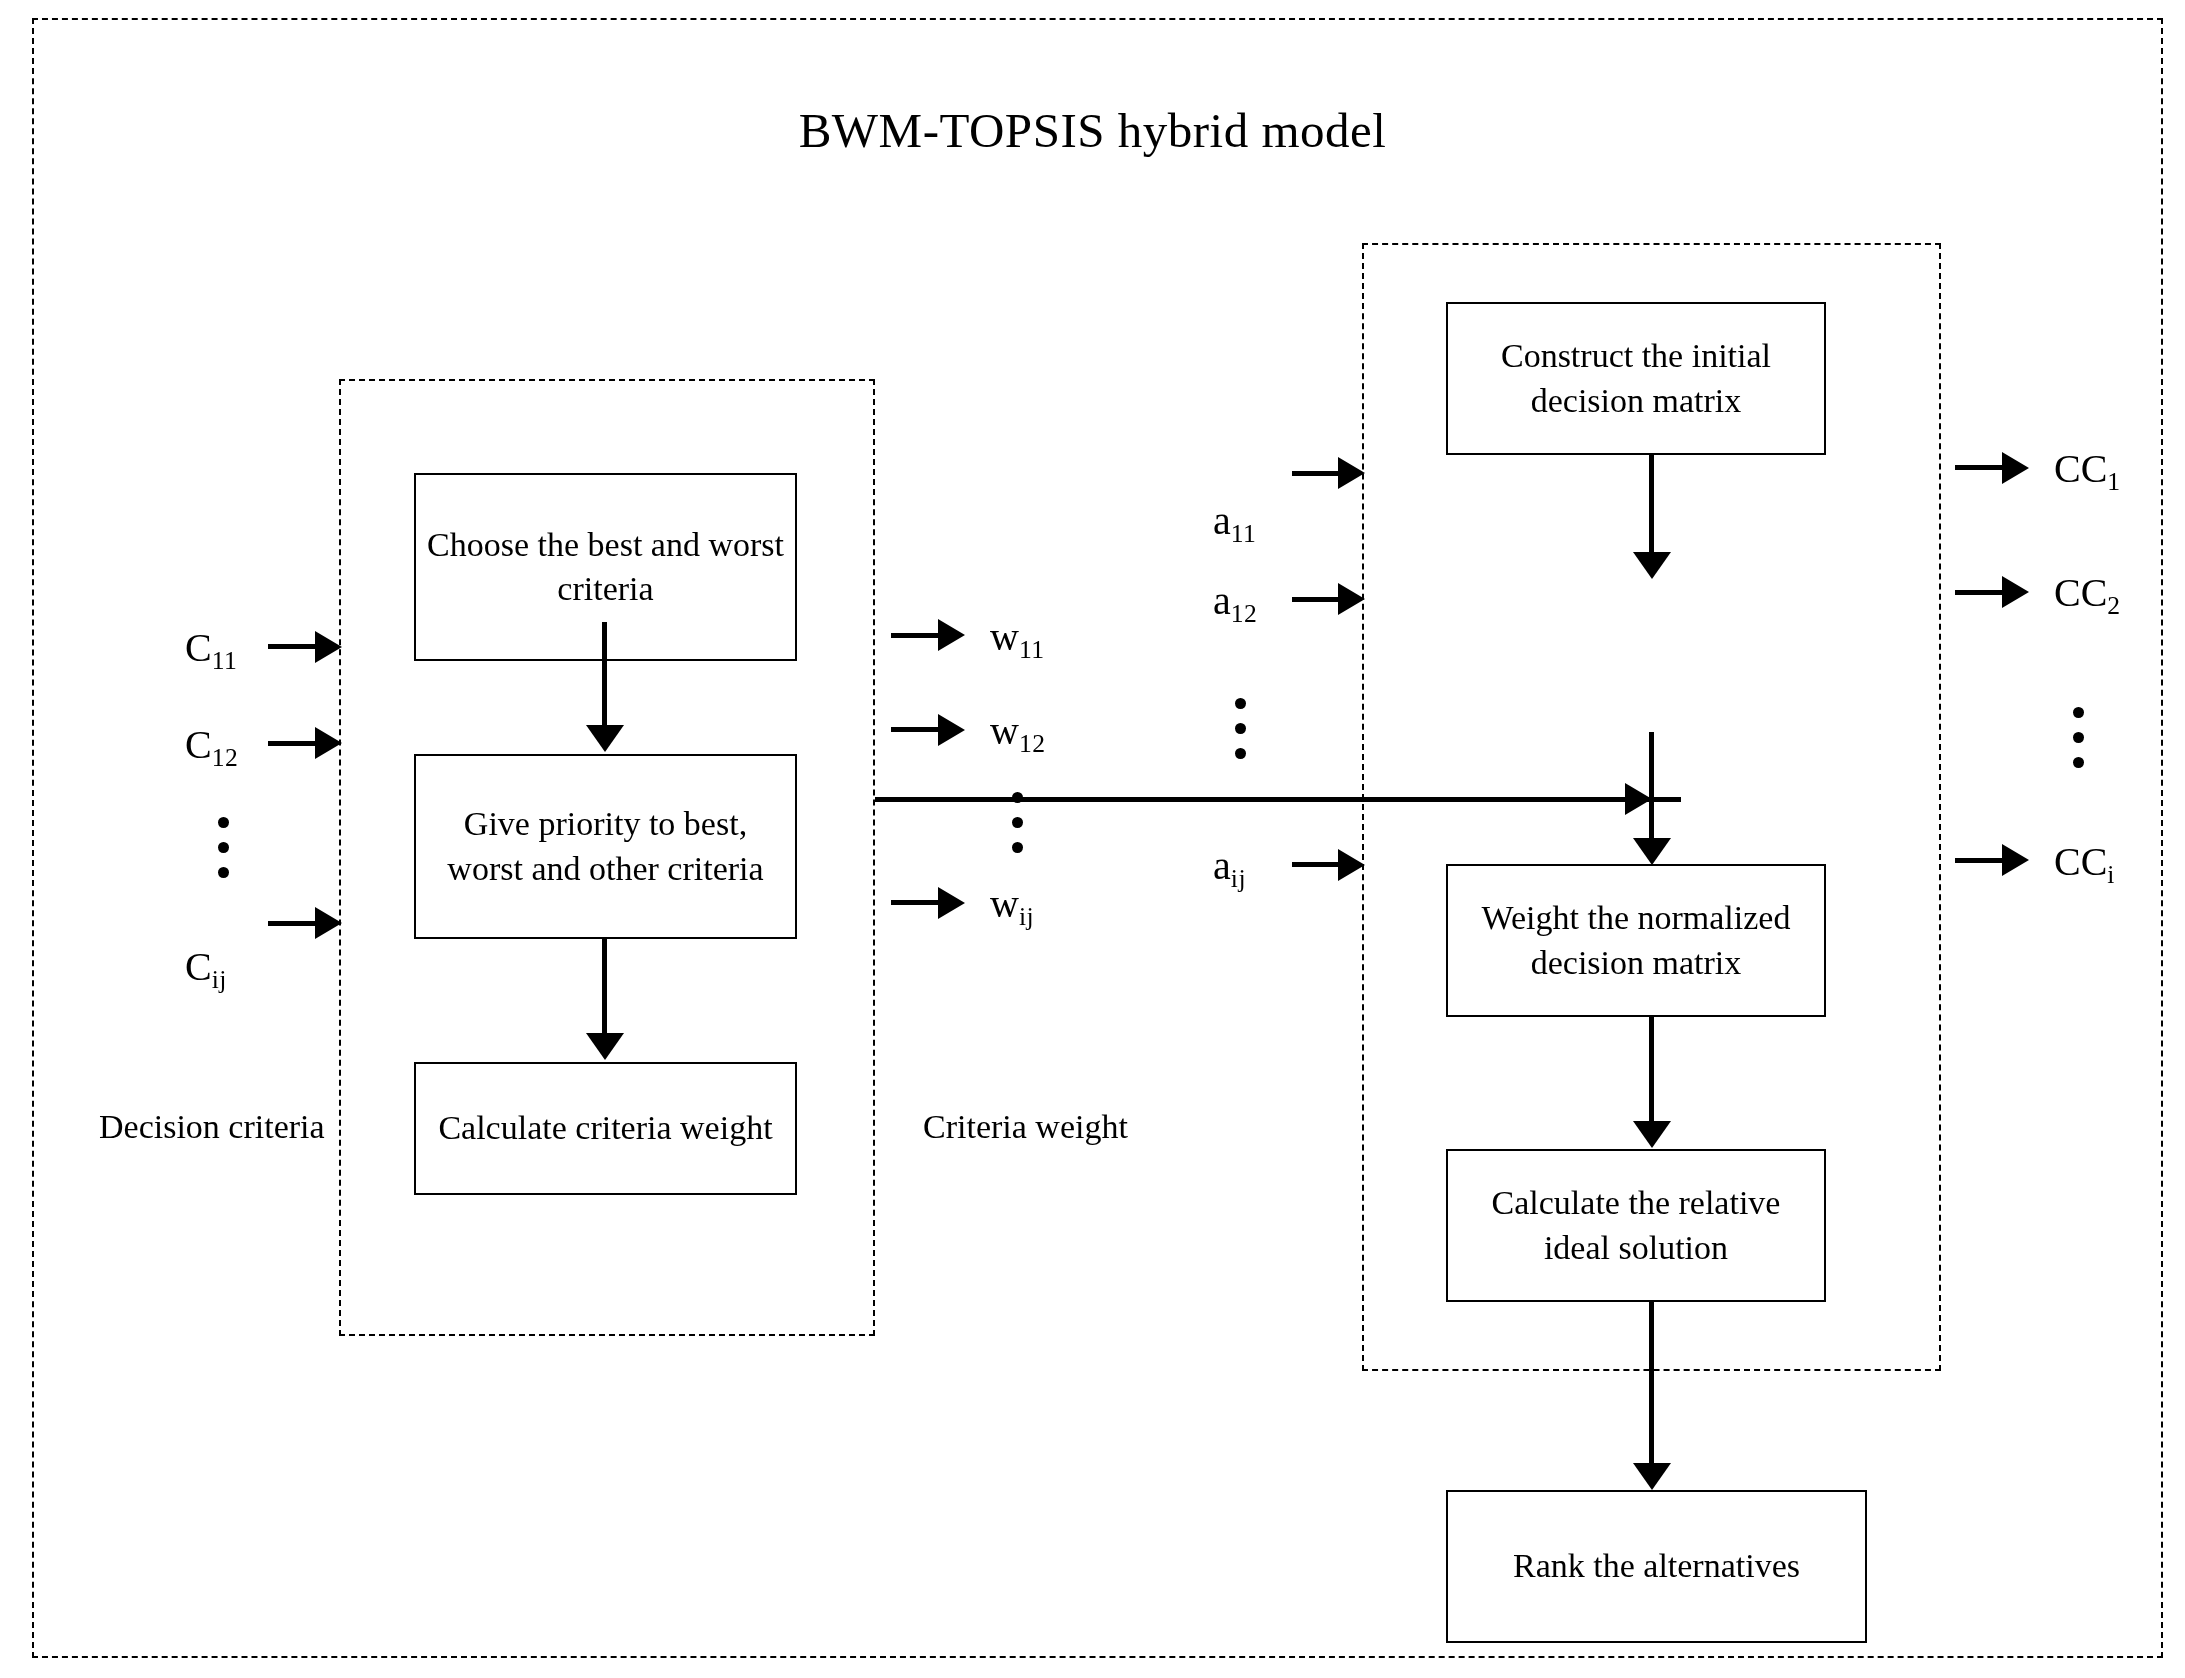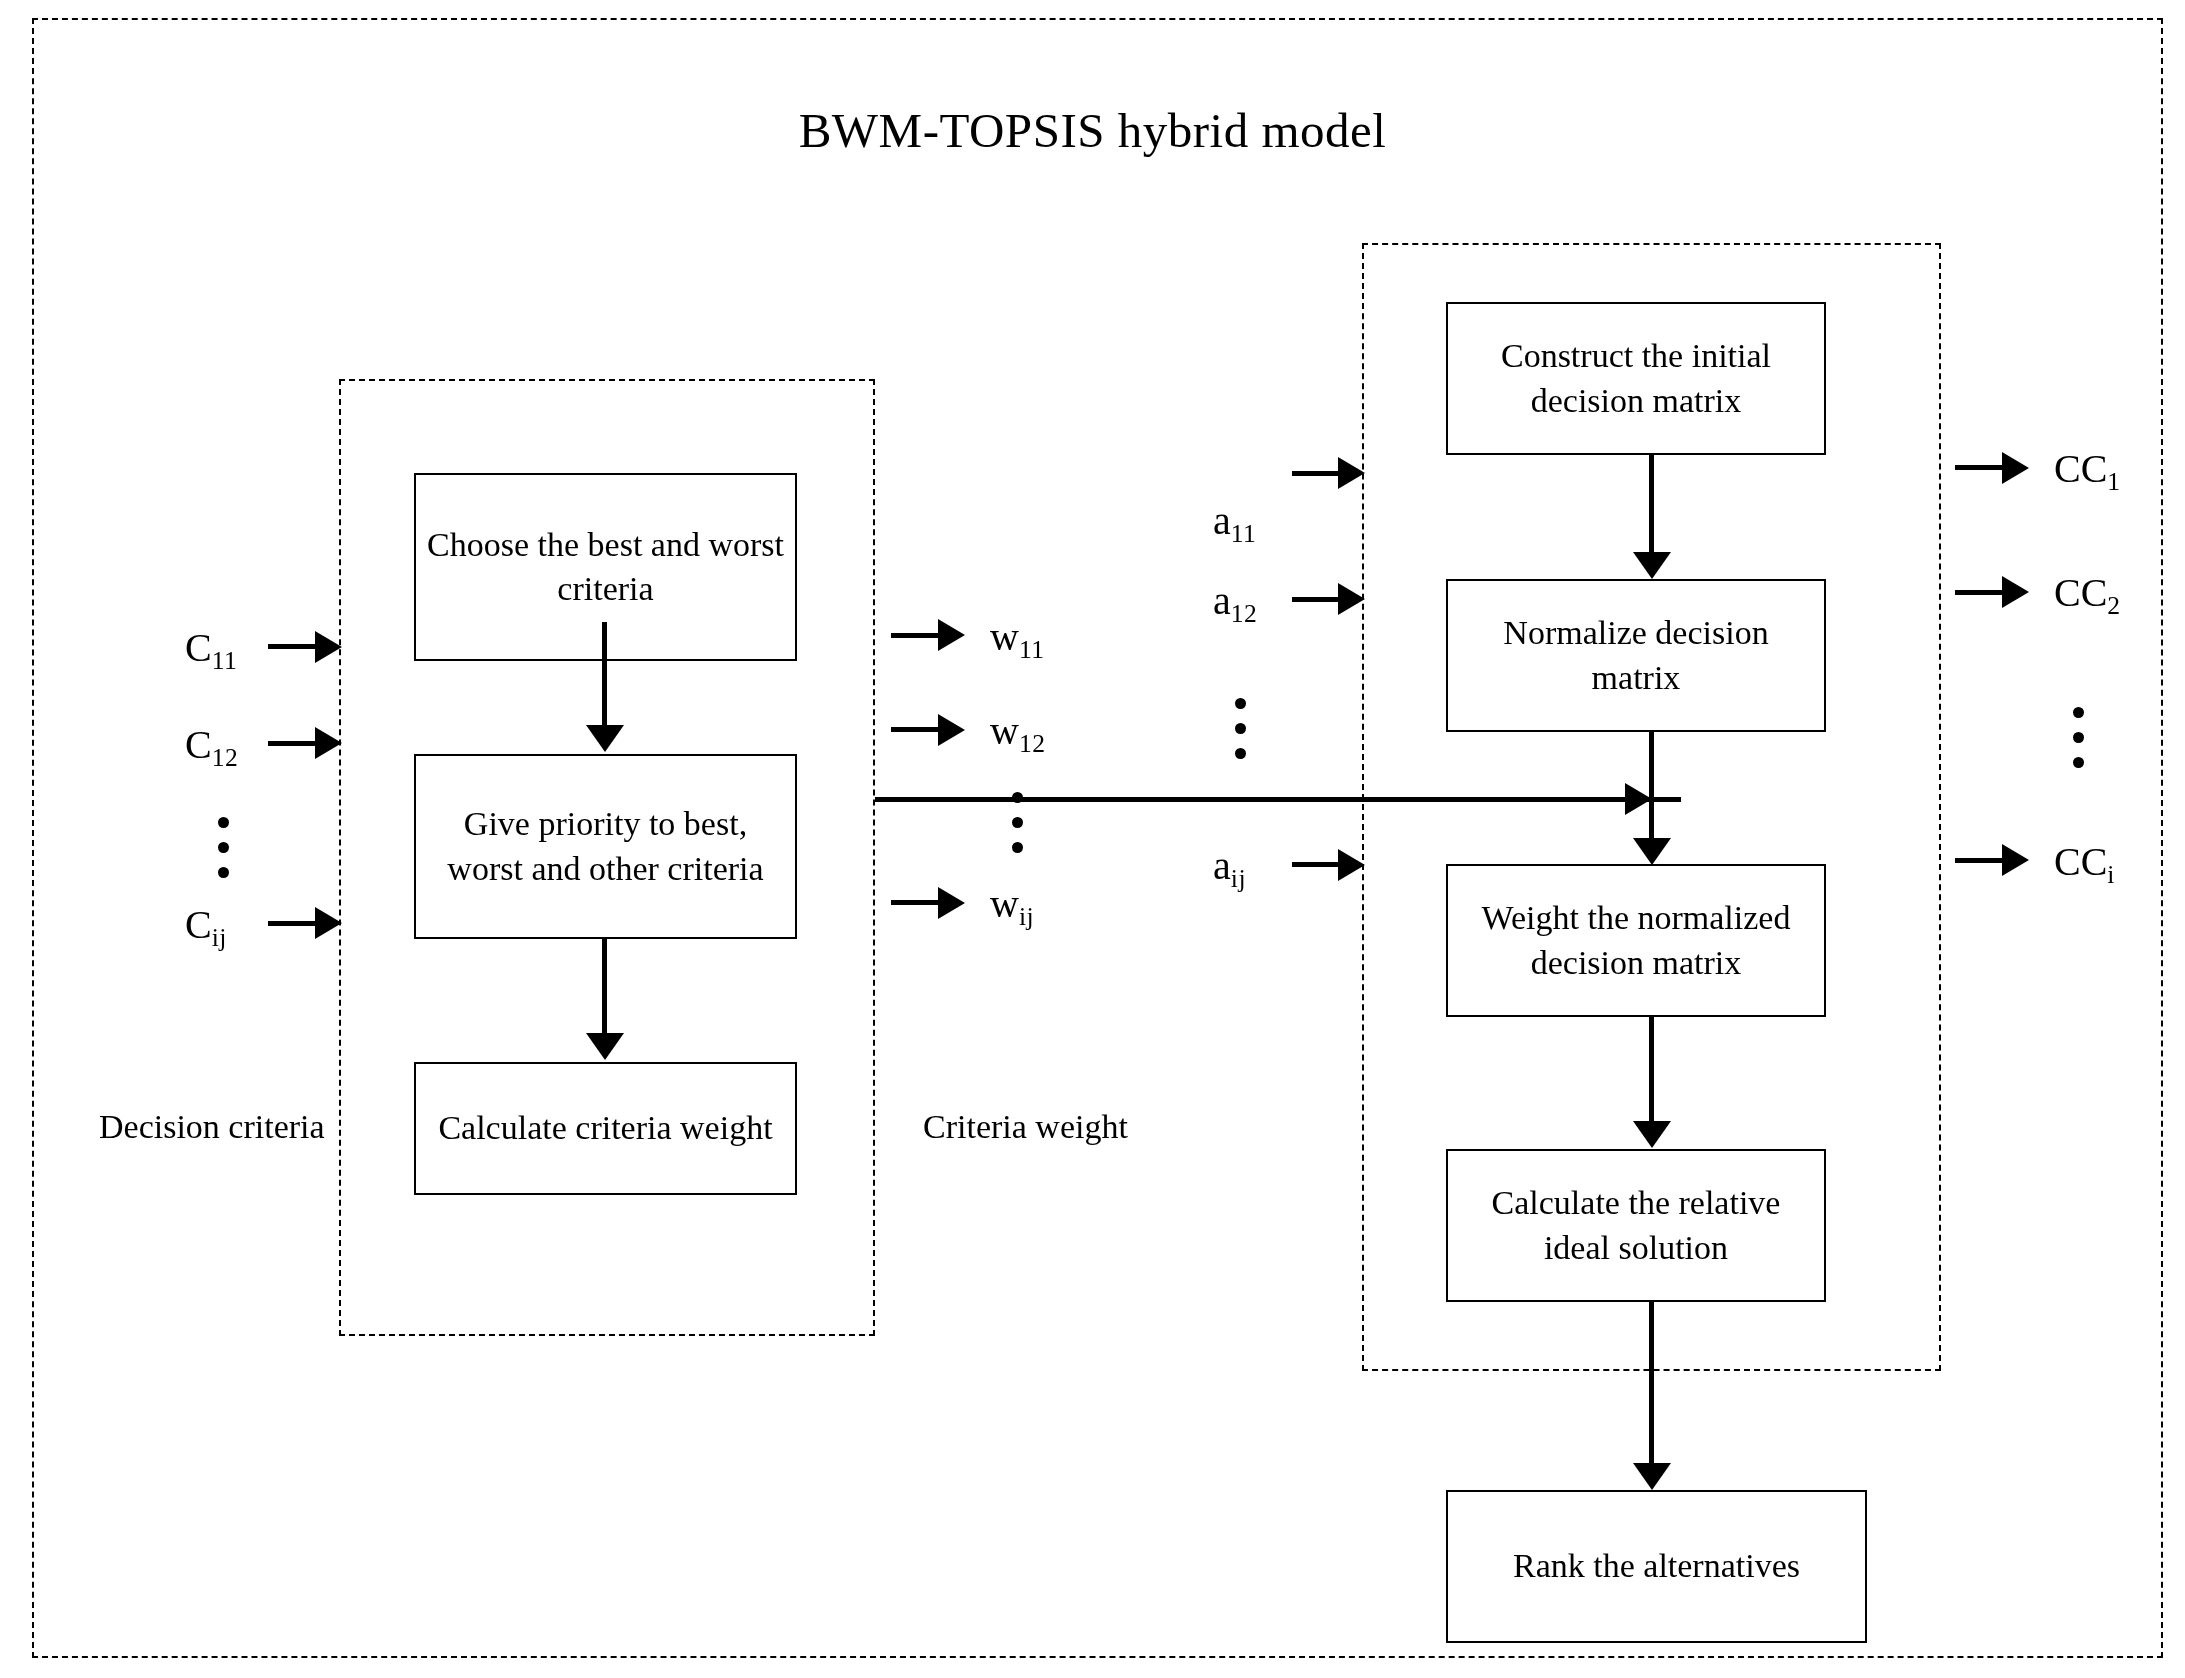--- a/index.html
+++ b/index.html
@@ -155,21 +155,21 @@
   </div>
   <div class="hline" style="left:268px; top:741px; width:52px;"></div>
   <div class="arrow-right" style="left:315px; top:727px;"></div>
 
   <div class="vdots" style="left:218px; top:817px;">
     <i></i>
       <i></i>
       <i></i>
   </div>
 
-  <div class="io-label" style="left:185px; top:905px;text-align:center;">
+  <div class="io-label" style="left:185px; top:947px;text-align:center;">
     <span>C</span><sub>ij</sub>
   </div>
   <div class="hline" style="left:268px; top:921px; width:52px;"></div>
   <div class="arrow-right" style="left:315px; top:907px;"></div>
 
   <div class="group-caption" style="left:99px; top:1105px; width:216px;">Decision criteria</div>
 
   <div class="hline" style="left:891px; top:633px; width:52px;"></div>
   <div class="arrow-right" style="left:938px; top:619px;"></div>
   <div class="io-label" style="left:990px; top:617px;">
@@ -197,23 +197,20 @@
   <div class="group-caption" style="left:923px; top:1105px; width:198px;">Criteria weight</div>
 
   <div class="hline" style="left:875px; top:797px; width:806px;"></div>
   <div class="arrow-right" style="left:1625px; top:783px;"></div>
 
   <div class="dashed-group" id="topsis-group"></div>
 
   <div class="pbox" id="box-construct">
     <span>Construct the initial decision matrix</span>
   </div>
-  <div class="pbox" id="box-normalize">
-    <span>Normalize decision matrix</span>
-  </div>
   <div class="pbox" id="box-idealsol">
     <span>Calculate the relative ideal solution</span>
   </div>
   <div class="pbox" id="box-weightnorm">
     <span>Weight the normalized decision matrix</span>
   </div>
   <div class="pbox" id="box-rank">
     <span>Rank the alternatives</span>
   </div>
 

